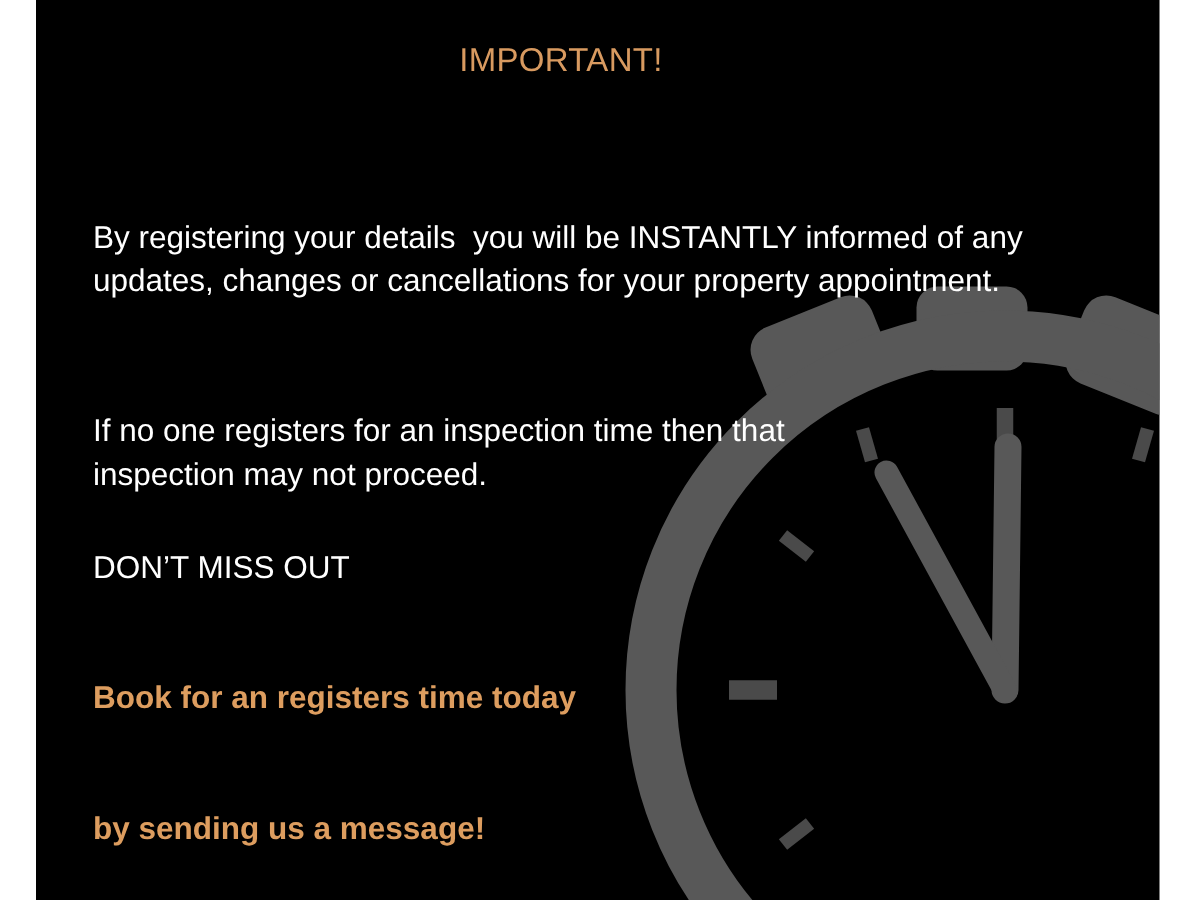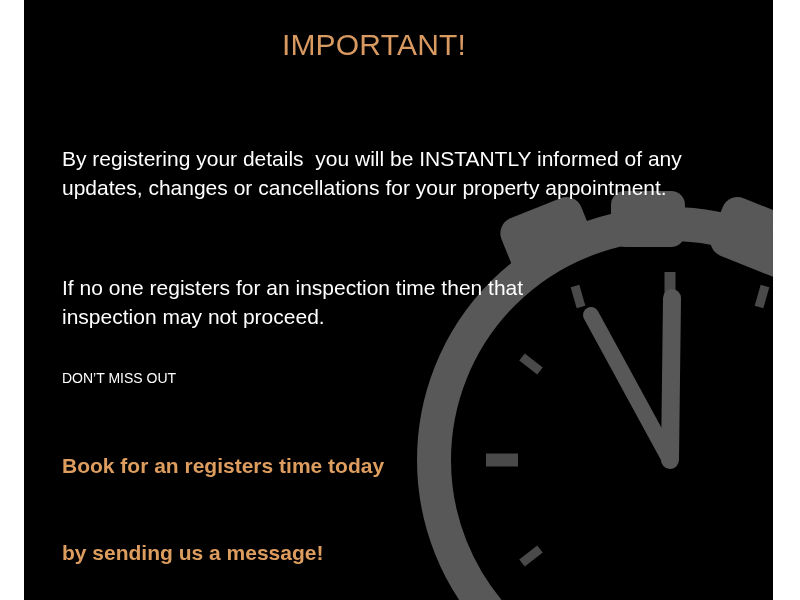--- a/index.html
+++ b/index.html
@@ -53,21 +53,21 @@
     height: 600px;
   }
 
   .headline-1 {
     position: absolute;
     left: 0;
     top: 28px;
     width: 700px;
     text-align: center;
     color: #d89a60;
-    font-size: 30px;
+    font-size: 22px;
     font-weight: 400;
     letter-spacing: 0.2px;
     line-height: 1.1;
     white-space: pre;
   }
 
   .headline-2 {
     position: absolute;
     left: 0;
     top: 76px;
@@ -92,21 +92,21 @@
   }
 
   #para-1 { top: 144px; width: 660px; }
   #para-2 { top: 273px; width: 500px; }
 
   #cta-line-1 {
     position: absolute;
     left: 38px;
     top: 364px;
     color: #ffffff;
-    font-size: 14px;
+    font-size: 21px;
     font-weight: 400;
     line-height: 29px;
     white-space: pre;
   }
 
   #cta-block {
     position: absolute;
     left: 38px;
     top: 393px;
     color: #dd9d5f;

